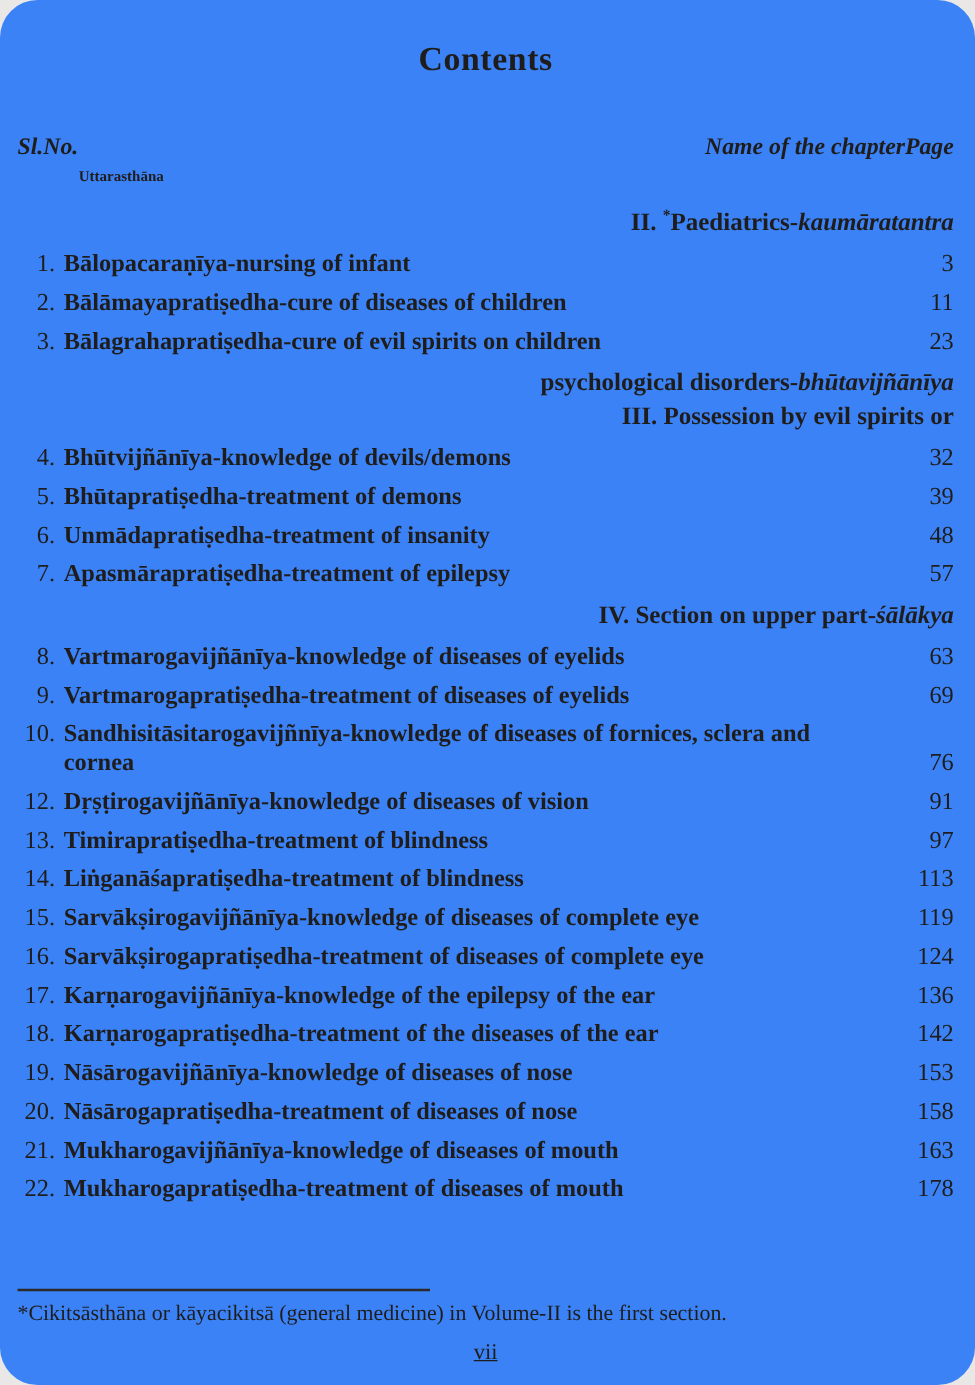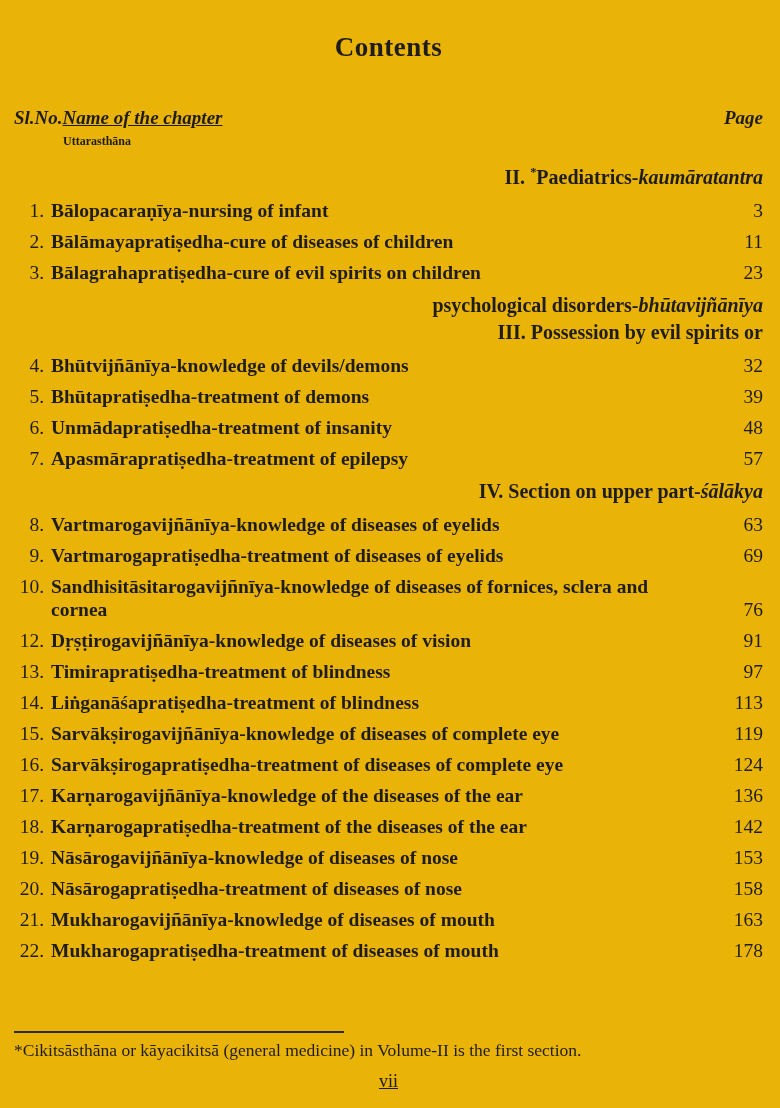--- a/index.html
+++ b/index.html
@@ -3,45 +3,46 @@
 <meta charset="utf-8">
 <style>
   html,body{margin:0;padding:0;}
   body{
     width:780px;height:1108px;
     background:#e9e8e6;
     font-family:"Liberation Serif","DejaVu Serif",serif;
   }
   .page{
     width:780px;height:1108px;
-    background:#eab308;
+    background:#3b82f6;
     color:#1f1d1b;
     box-sizing:border-box;
     padding:30px 17px 16px 14px;
     display:flex;
     flex-direction:column;
     overflow:hidden;
+    border-radius:30px;
   }
   .title{
     text-align:center;
     font-size:27px;
     font-weight:bold;
     margin:2px 0 0 0;
     letter-spacing:0.5px;
   }
   .cols-header{
     display:flex;
     align-items:baseline;
     font-weight:bold;
     font-style:italic;
     font-size:19px;
     margin-top:44px;
   }
   .col-slno{flex:0 0 auto;}
-  .col-chapter{flex:1;text-align:left;text-decoration:underline;}
+  .col-chapter{flex:1;text-align:right;}
   .col-page{flex:0 0 auto;}
   .sthana{
     font-weight:bold;
     font-size:12px;
     margin:5px 0 0 49px;
   }
   .toc{margin-top:3px;}
   .section-heading{
     text-align:right;
     font-weight:bold;
@@ -187,21 +188,21 @@
         <span class="ttl">Sarvākṣirogavijñānīya-knowledge of diseases of complete eye</span>
         <span class="pg">119</span>
       </div>
       <div class="toc-row">
         <span class="num">16.</span>
         <span class="ttl">Sarvākṣirogapratiṣedha-treatment of diseases of complete eye</span>
         <span class="pg">124</span>
       </div>
       <div class="toc-row">
         <span class="num">17.</span>
-        <span class="ttl">Karṇarogavijñānīya-knowledge of the diseases of the ear</span>
+        <span class="ttl">Karṇarogavijñānīya-knowledge of the epilepsy of the ear</span>
         <span class="pg">136</span>
       </div>
       <div class="toc-row">
         <span class="num">18.</span>
         <span class="ttl">Karṇarogapratiṣedha-treatment of the diseases of the ear</span>
         <span class="pg">142</span>
       </div>
       <div class="toc-row">
         <span class="num">19.</span>
         <span class="ttl">Nāsārogavijñānīya-knowledge of diseases of nose</span>

